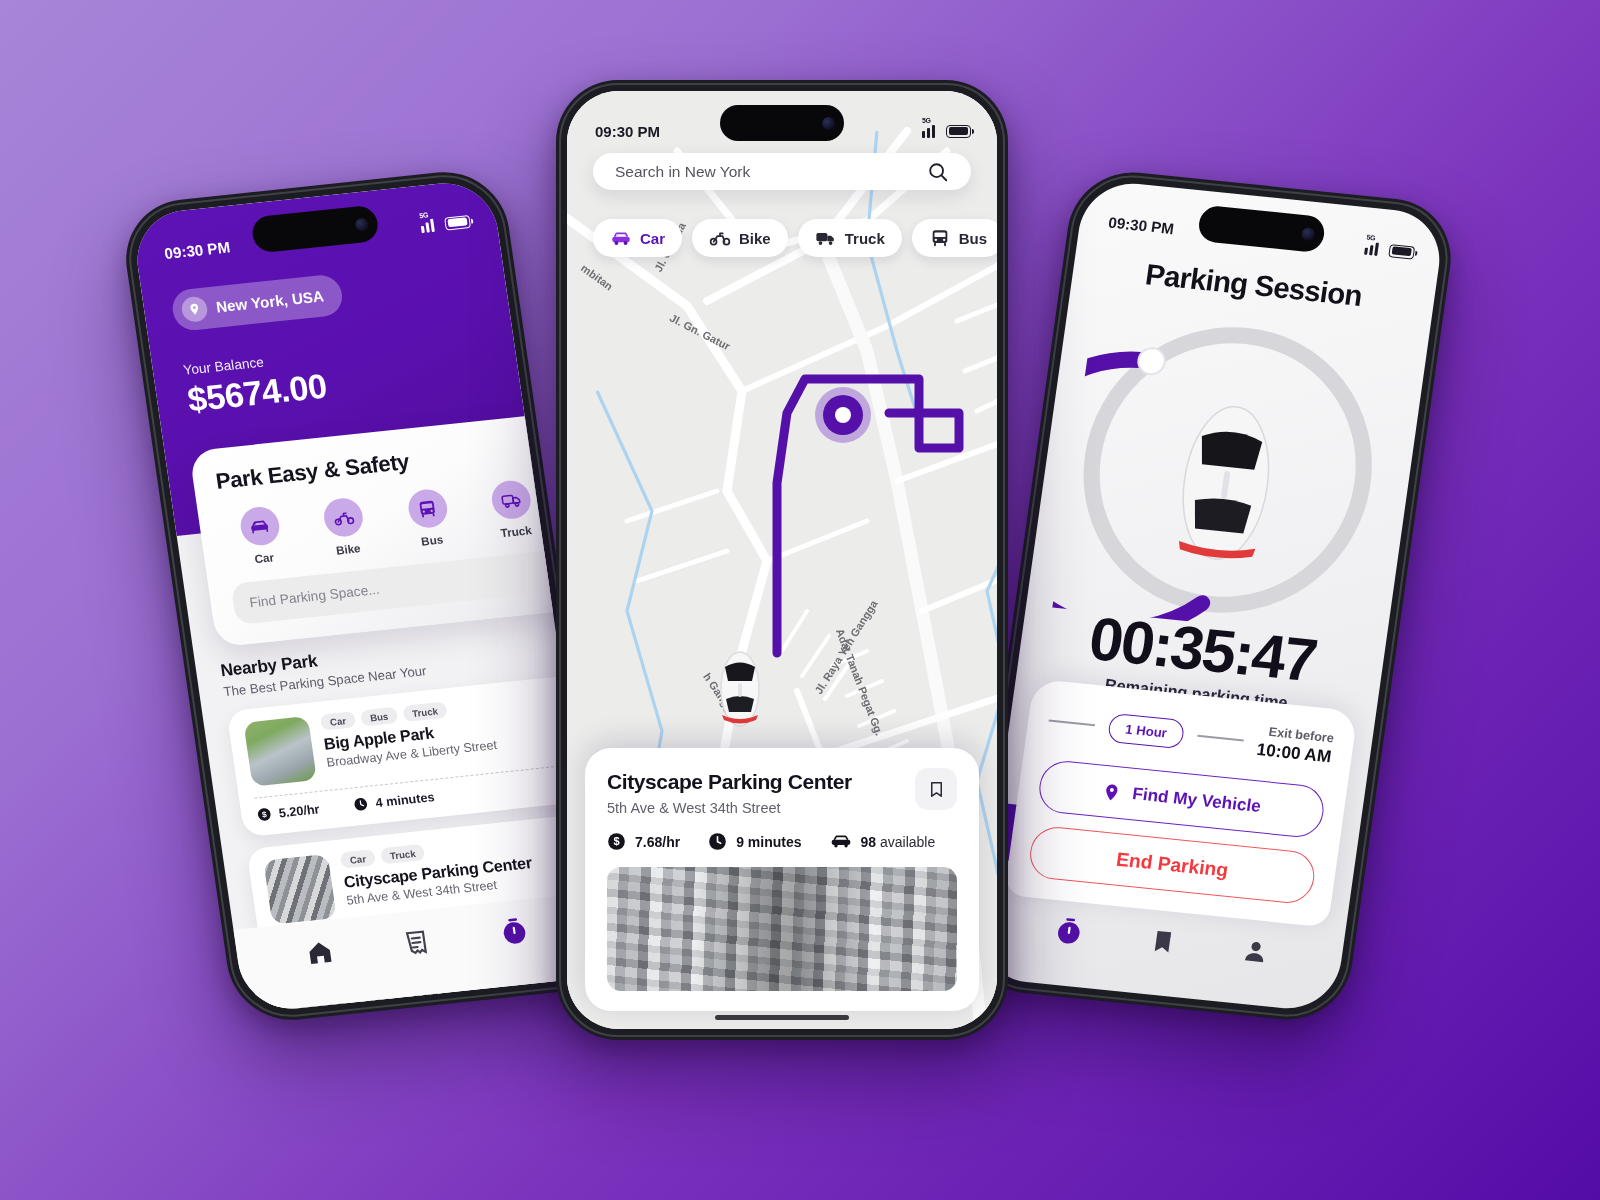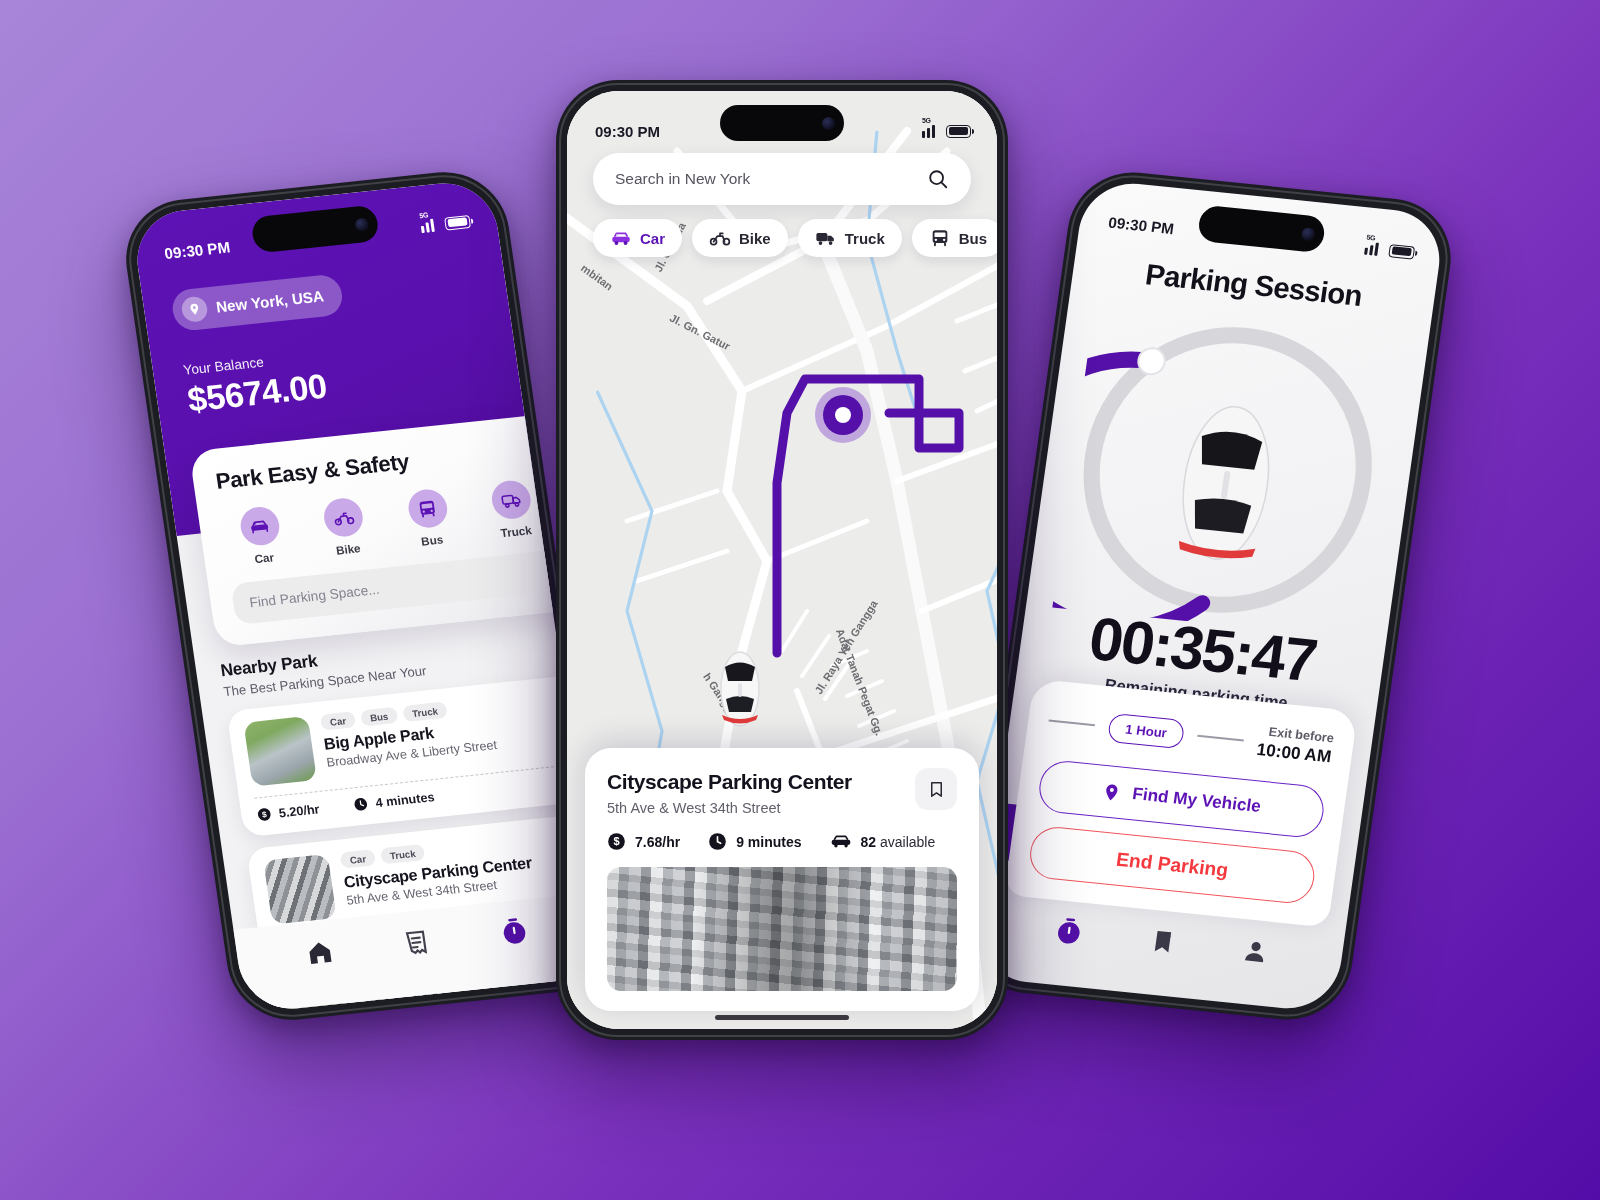--- a/index.html
+++ b/index.html
@@ -132,21 +132,21 @@
     display:flex; align-items:center; justify-content:space-around; padding:0 40px 20px;}
 
   
   #phone-center{
     width: 452px; height: 960px; left: 556px; top: 80px;
   }
   #phone-center .screen{ background:#e9e8e7; }
   .map{ position:absolute; inset:0; background:
       linear-gradient(175deg,#ececeb 0%,#e7e6e5 50%,#e3e2e1 100%); overflow:hidden;}
   .mlabel{ position:absolute; font-size:11px; color:#6e6d72; font-weight:600; white-space:nowrap;}
-  .cp-search{ position:absolute; top:62px; left:26px; right:26px; height:52px; background:#fff;
+  .cp-search{ position:absolute; top:62px; left:26px; right:26px; height:37px; background:#fff;
     border-radius:26px; display:flex; align-items:center; justify-content:space-between;
     padding:0 22px; box-shadow:0 6px 18px rgba(20,0,50,.10); z-index:20;}
   .cp-search span{ font-size:15.5px; color:#56545f; font-weight:500;}
   .cp-chips{ position:absolute; top:128px; left:26px; right:0; display:flex; gap:10px; z-index:20;}
   .cp-chip{ background:#fff; border-radius:22px; height:38px; display:flex; align-items:center;
     gap:8px; padding:0 17px; box-shadow:0 4px 12px rgba(20,0,50,.10); flex:none;}
   .cp-chip span{ font-size:15px; font-weight:700; color:#2a2834; white-space:nowrap;}
   .cp-chip.active span{ color:#5d12b5; }
   .cp-sheet{ position:absolute; bottom:18px; left:18px; right:18px; background:#fff;
     border-radius:26px; padding:22px 22px 20px; z-index:25;
@@ -598,21 +598,21 @@
             </svg>
           <b>9 minutes</b>
         </div>
         <div>
           <svg width="22" height="19" viewBox="0 0 26 20">
               <rect x="2" y="8" width="22" height="6" rx="2.4" fill="#14121d"></rect>
               <path d="M5 8l2.5-4h11L21 8" fill="none" stroke="#14121d" stroke-width="2" stroke-linejoin="round"></path>
               <circle cx="7" cy="15" r="2" fill="#14121d"></circle>
               <circle cx="19" cy="15" r="2" fill="#14121d"></circle>
             </svg>
-          <span><b>82</b> available</span>
+          <span><b>98</b> available</span>
         </div>
       </div>
 
       <div class="cp-photo" style="background:
              repeating-linear-gradient(92deg, rgba(255,255,255,.55) 0 12px, rgba(140,145,150,.45) 12px 22px, rgba(200,202,206,.5) 22px 34px, rgba(95,99,105,.5) 34px 44px),
              repeating-linear-gradient(6deg, #c3c6ca 0 9px, #9b9ea3 9px 16px, #dcdee1 16px 26px, #7f8288 26px 34px);">
         <div style="width:100%;height:100%;background:
           linear-gradient(90deg, rgba(0,0,0,.06) 0%, rgba(0,0,0,0) 24%, rgba(0,0,0,.28) 48%, rgba(0,0,0,.30) 53%, rgba(0,0,0,0) 76%, rgba(0,0,0,.08) 100%);"></div>
       </div>
 

